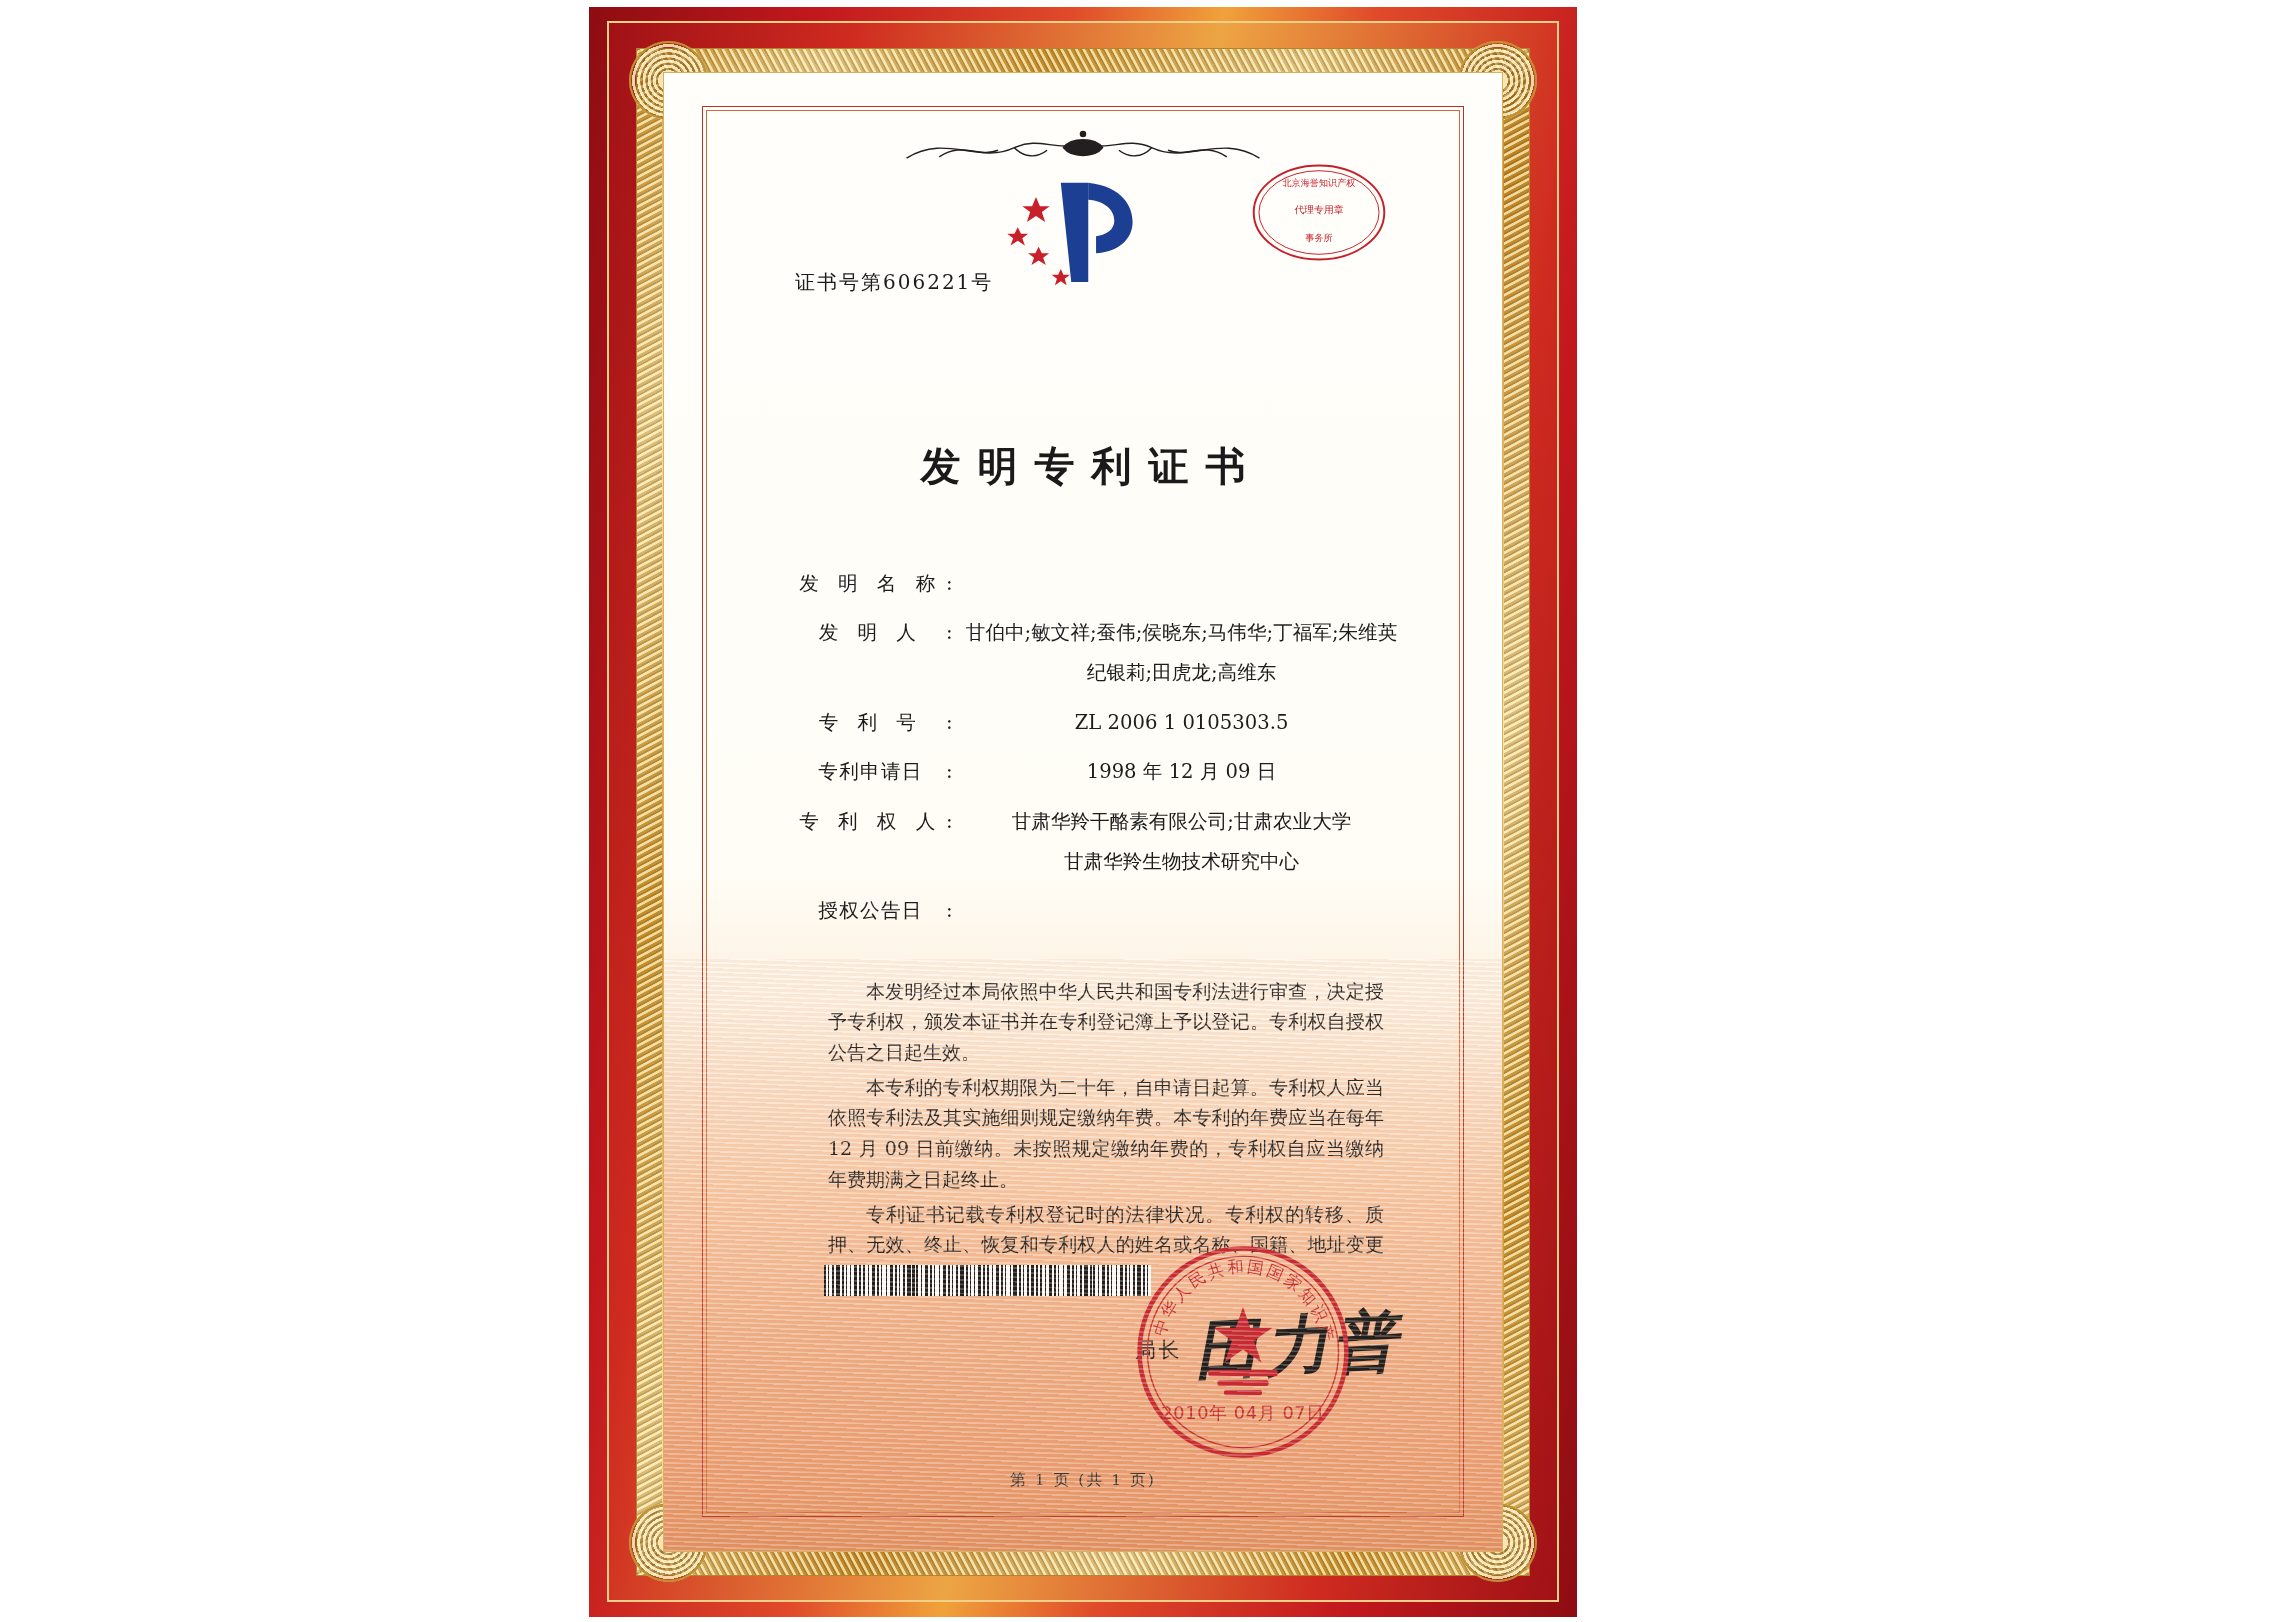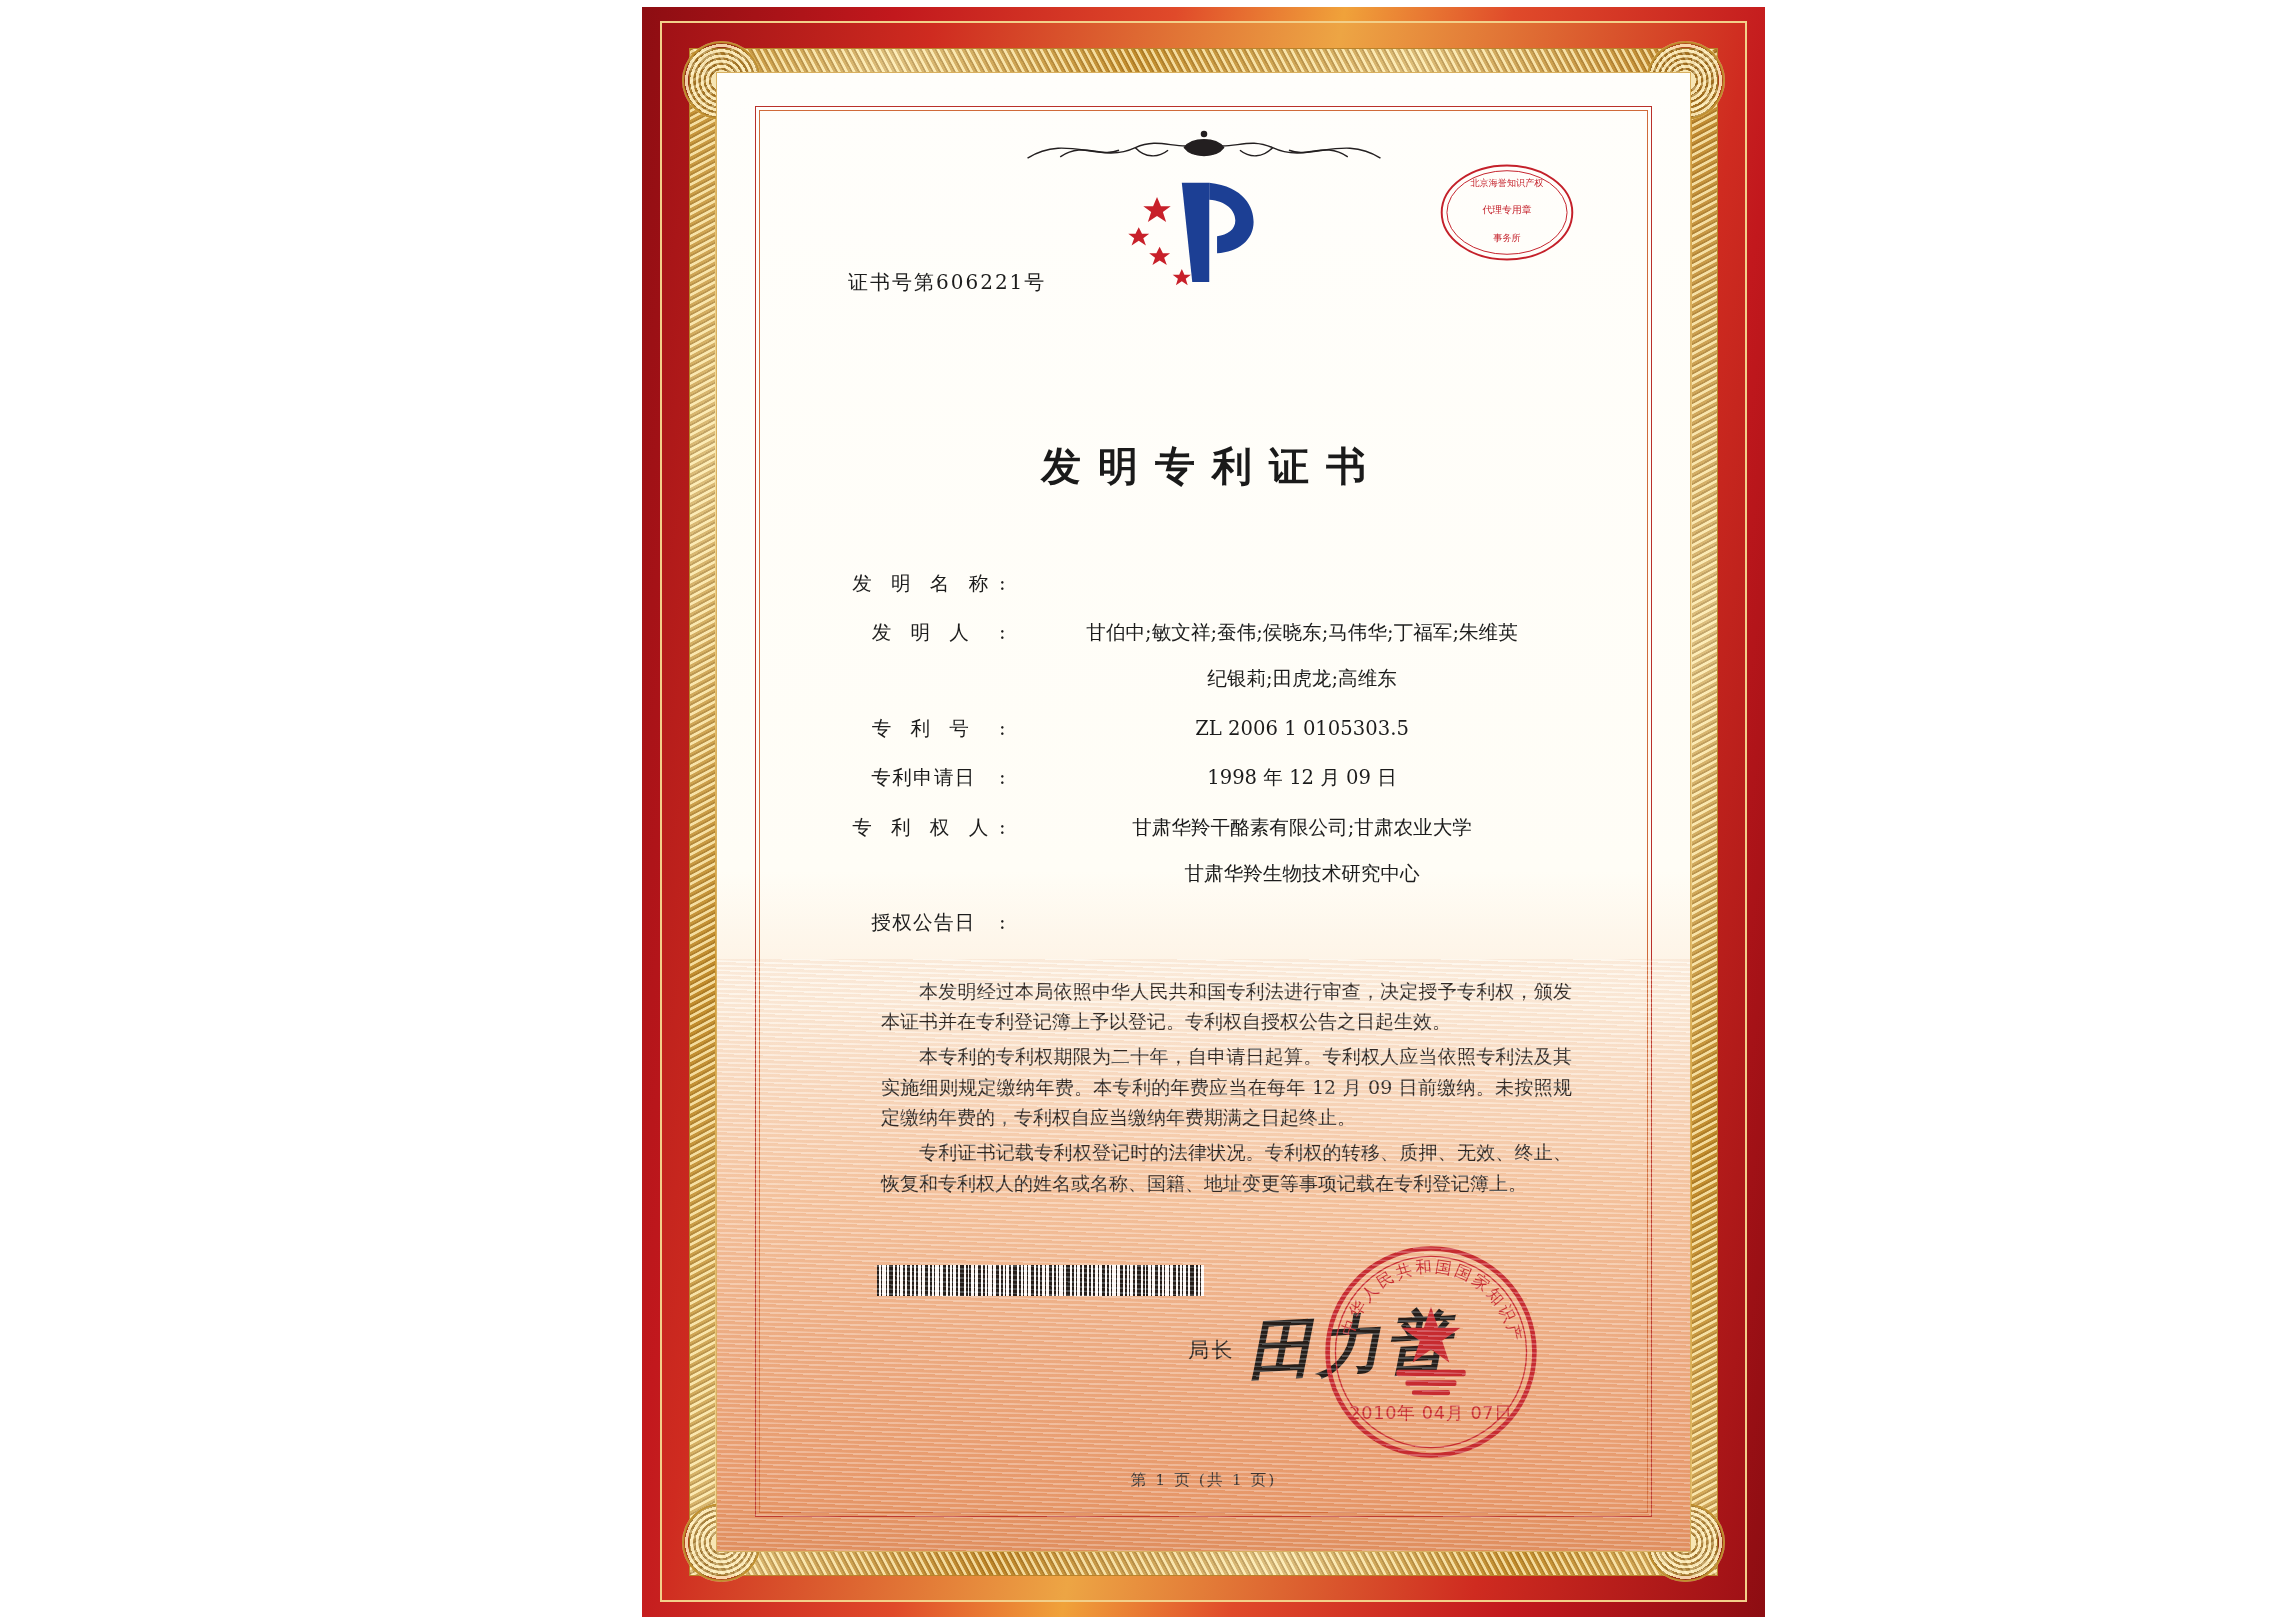--- a/index.html
+++ b/index.html
@@ -18,23 +18,23 @@
   #page {
     position: relative;
     width: 2295px;
     height: 1623px;
     background: #ffffff;
   }
 
   
   .cert {
     position: absolute;
-    left: 642px;
+    left: 589px;
     top: 6.5px;
-    width: 1123px;
+    width: 988px;
     height: 1610px;
     background: #b8161b;
     background: linear-gradient(100deg, #8d0d12 0%, #c2181d 18%, #e04a2a 38%, #f0a23a 50%, #e04a2a 62%, #c2181d 82%, #8d0d12 100%);
     box-sizing: border-box;
   }
   .cert-band2 {
     position: absolute;
     left: 18.3px;
     top: 14.4px;
     right: 18.3px;
@@ -204,21 +204,21 @@
   }
   .field-label {
     flex: 0 0 auto;
     width: 151px;
     letter-spacing: 6.5px;
     white-space: nowrap;
   }
   .field-label.tight { letter-spacing: 1.3px; }
   .field-colon { flex: 0 0 auto; margin-right: 6.5px; }
   .field-value { flex: 1 1 auto; }
-  .field-value .line2 { display: block; margin-top: 18px; }
+  .field-value .line2 { display: block; margin-top: 12px; }
 
   
   .paras {
     position: absolute;
     left: 164px;
     right: 118px;
     top: 903px;
     font-family: "DejaVu Serif", serif;
     font-size: 19px;
     line-height: 1.62;

